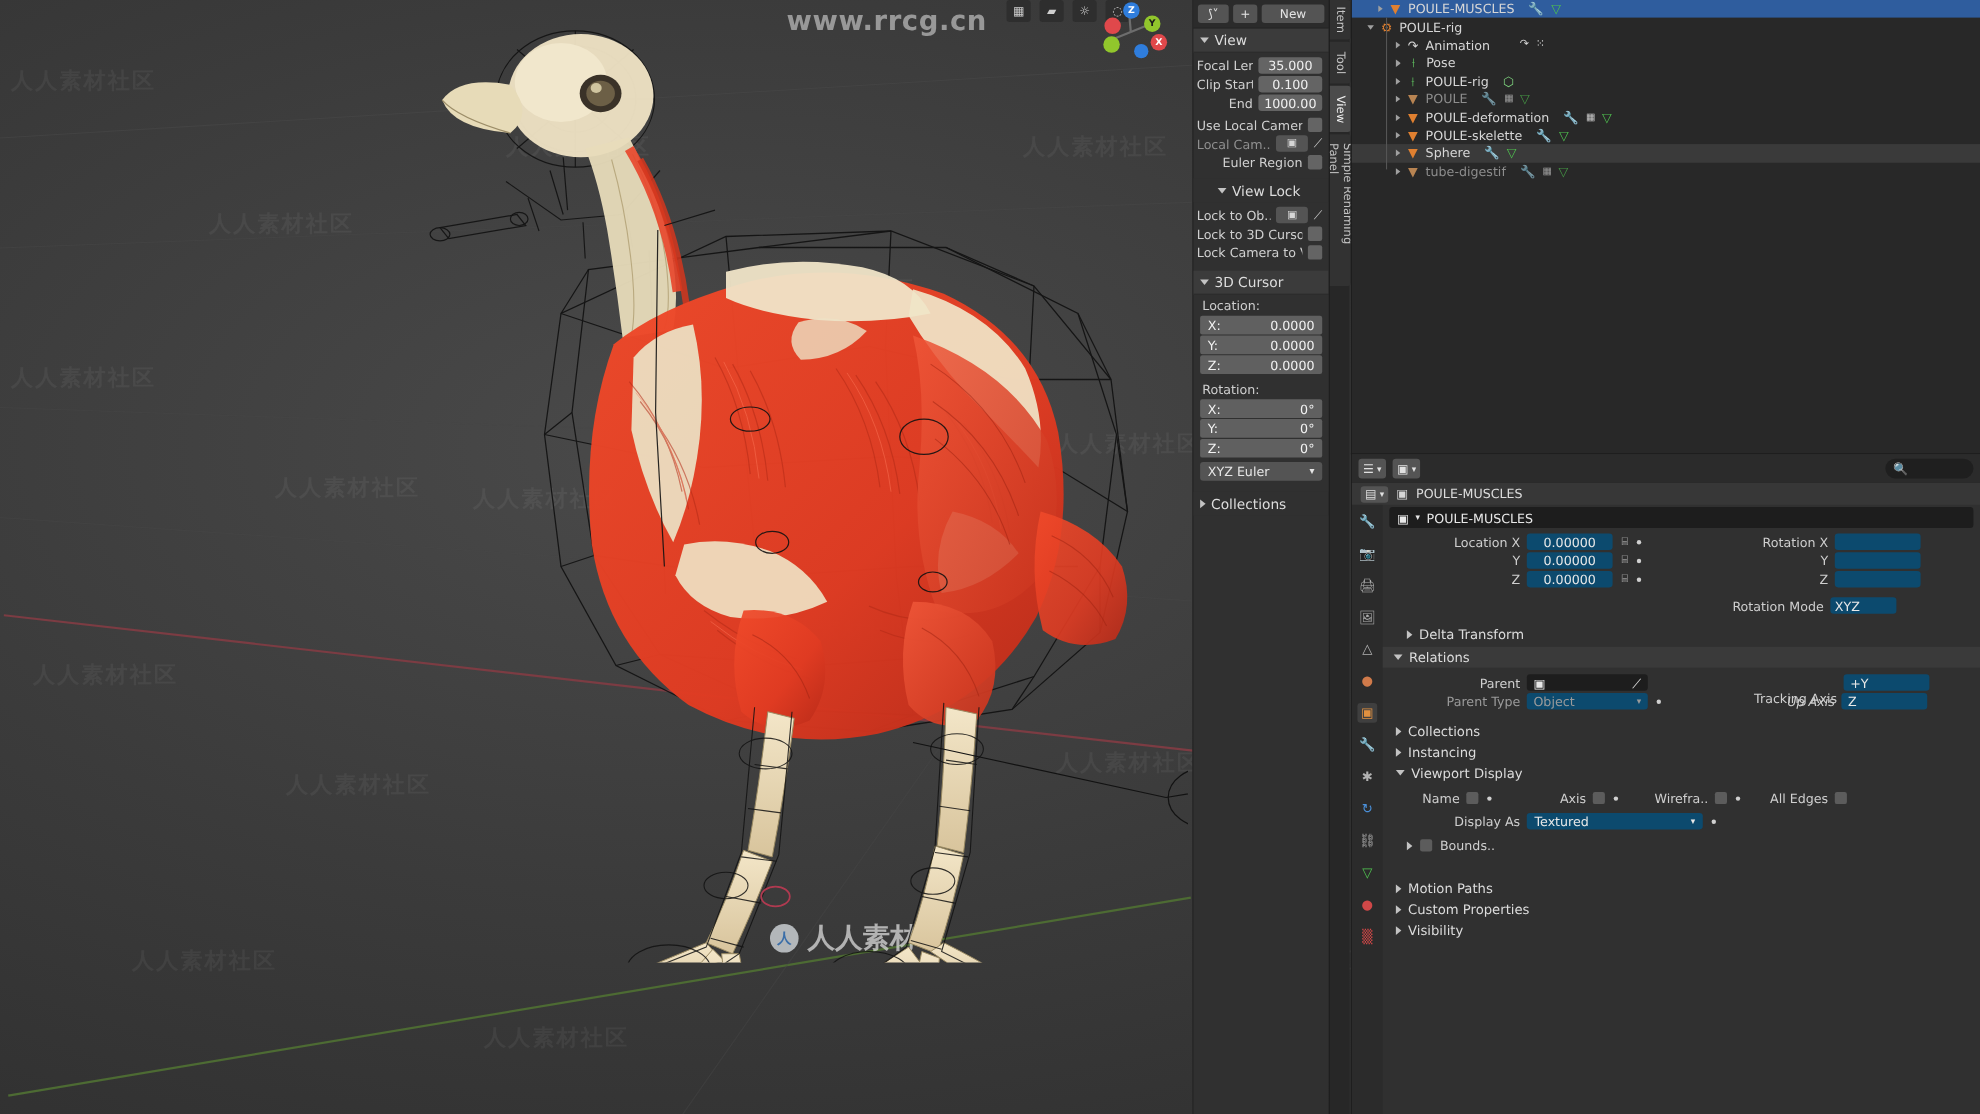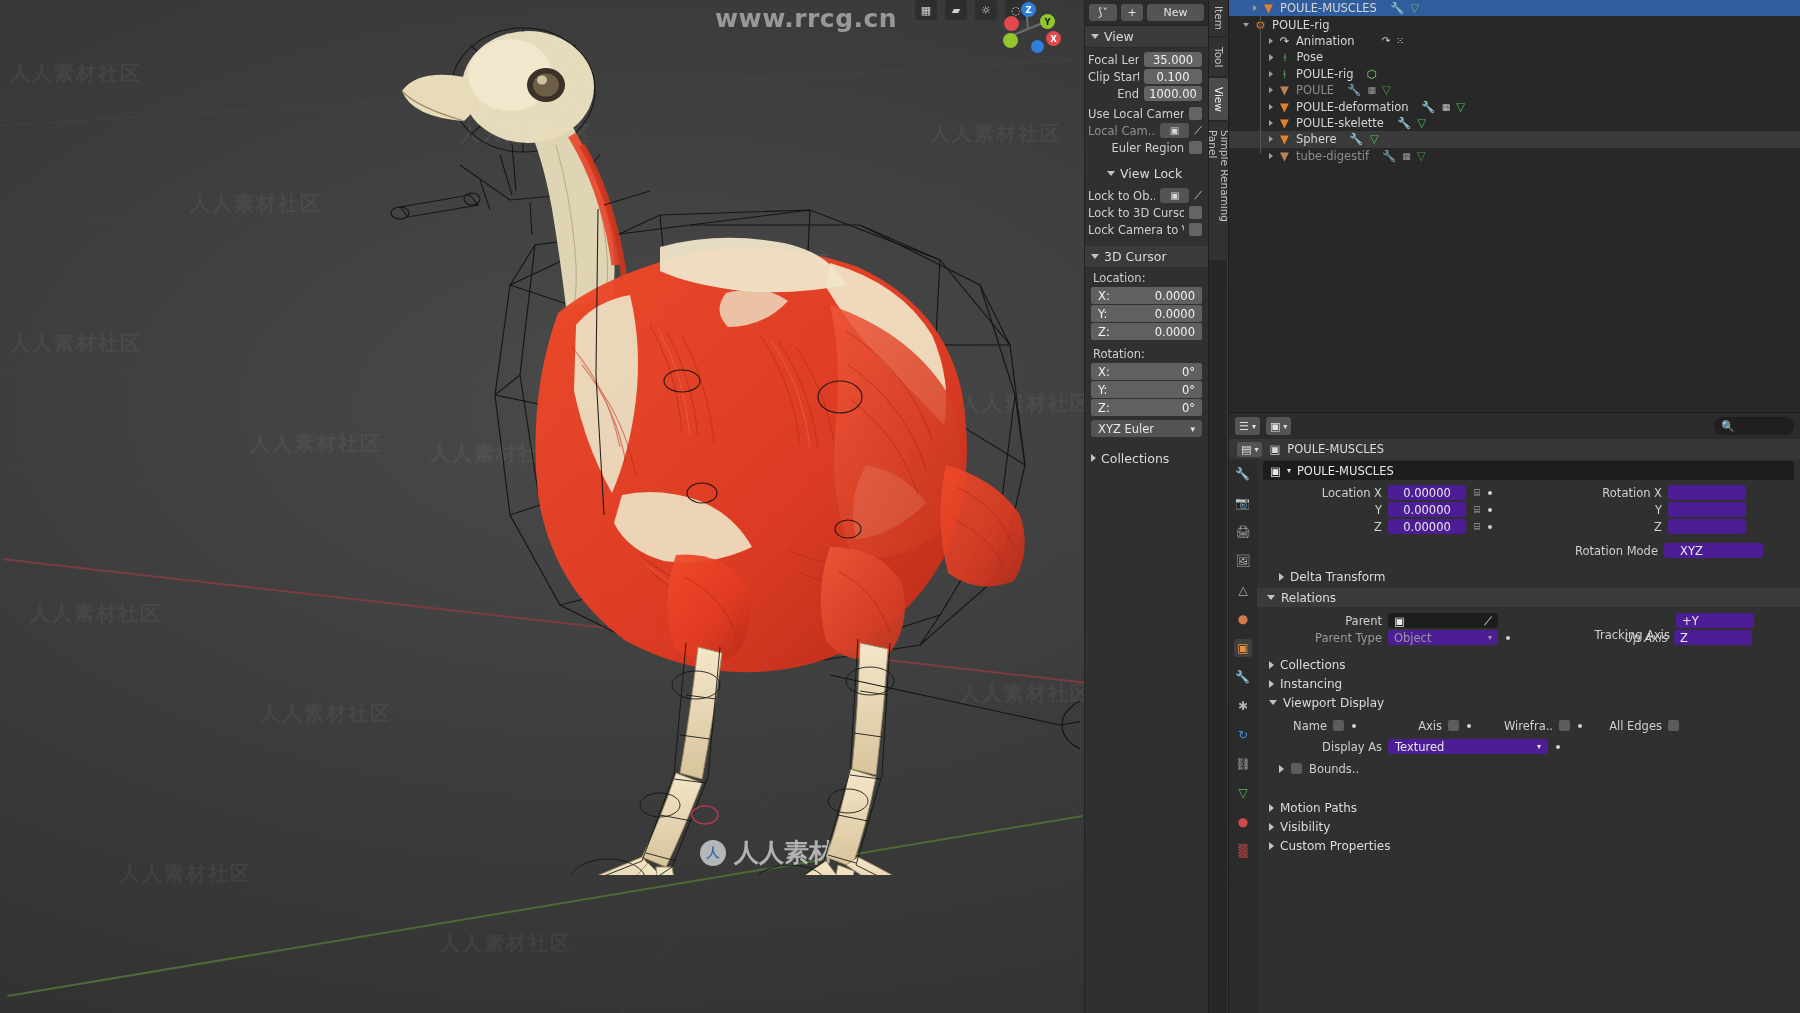--- a/index.html
+++ b/index.html
@@ -171,21 +171,21 @@
     display:flex; align-items:center; gap:6px; padding:0 7px; font-size:11.5px; color:#e8e8e8;
   }
   .sect{
     display:flex; align-items:center; gap:6px; height:19px;
     padding-left:10px; font-size:12px; color:#dcdcdc;
   }
   .sect.boxed{ background:#3a3a3a; }
   .prow{ display:flex; align-items:center; height:17px; font-size:11.5px; }
   .plabel{ color:#cfcfcf; text-align:right; white-space:nowrap; }
   .pfield{
-    background:#4c1d95; border-radius:3px; height:15px;
+    background:#0c4a6e; border-radius:3px; height:15px;
     display:flex;align-items:center;justify-content:center;
     font-size:11.5px; color:#e8e8e8;
   }
   .pfield.dark{ background:#1d1d1d; }
   .pdot{ width:4px;height:4px;border-radius:50%;background:#d0d0d0; flex:0 0 auto; }
   .pchk{ width:11px;height:11px;background:#5c5c5c;border-radius:2px; flex:0 0 auto; }
   .anim-ic{ color:#c9c9c9; font-size:10px; }
 </style>
 </head>
 <body>
@@ -686,21 +686,21 @@
         <span class="pfield" style="width:78px;margin-left:6px;">0.00000</span>
         <span class="anim-ic" style="margin-left:8px;">⌸</span>
         <span class="pdot" style="margin-left:8px;"></span>
         <span class="plabel" style="width:120px;margin-left:50px;">Z</span>
         <span class="pfield" style="width:78px;margin-left:6px;"></span>
       </div>
       <div class="prow" style="margin-top:7px;">
         <span class="plabel" style="width:125px;"></span>
         <span style="width:150px;"></span>
         <span class="plabel" style="width:120px;margin-left:6px;">Rotation Mode</span>
-        <span class="pfield" style="width:99px;margin-left:6px;justify-content:flex-start;padding-left:16px;">XYZ</span>
+        <span class="pfield" style="width:60px;margin-left:6px;justify-content:flex-start;padding-left:4px;">XYZ</span>
       </div>
     </div>
 
     <div class="sect" style="margin-top:8px;padding-left:22px;">
       <span class="tri-r"></span>
       <span>Delta Transform</span>
     </div>
 
     <div class="sect boxed" style="margin-top:2px;">
       <span class="tri"></span>
@@ -769,20 +769,20 @@
         <span class="plabel" style="margin-left:7px;">Bounds..</span>
       </div>
     </div>
 
     <div class="sect" style="margin-top:21px;padding-left:12px;">
       <span class="tri-r"></span>
       <span>Motion Paths</span>
     </div>
     <div class="sect" style="padding-left:12px;">
       <span class="tri-r"></span>
-      <span>Visibility</span>
+      <span>Custom Properties</span>
     </div>
     <div class="sect" style="padding-left:12px;">
       <span class="tri-r"></span>
-      <span>Custom Properties</span>
+      <span>Visibility</span>
     </div>
   </div>
 </div>
 
 </body></html>

